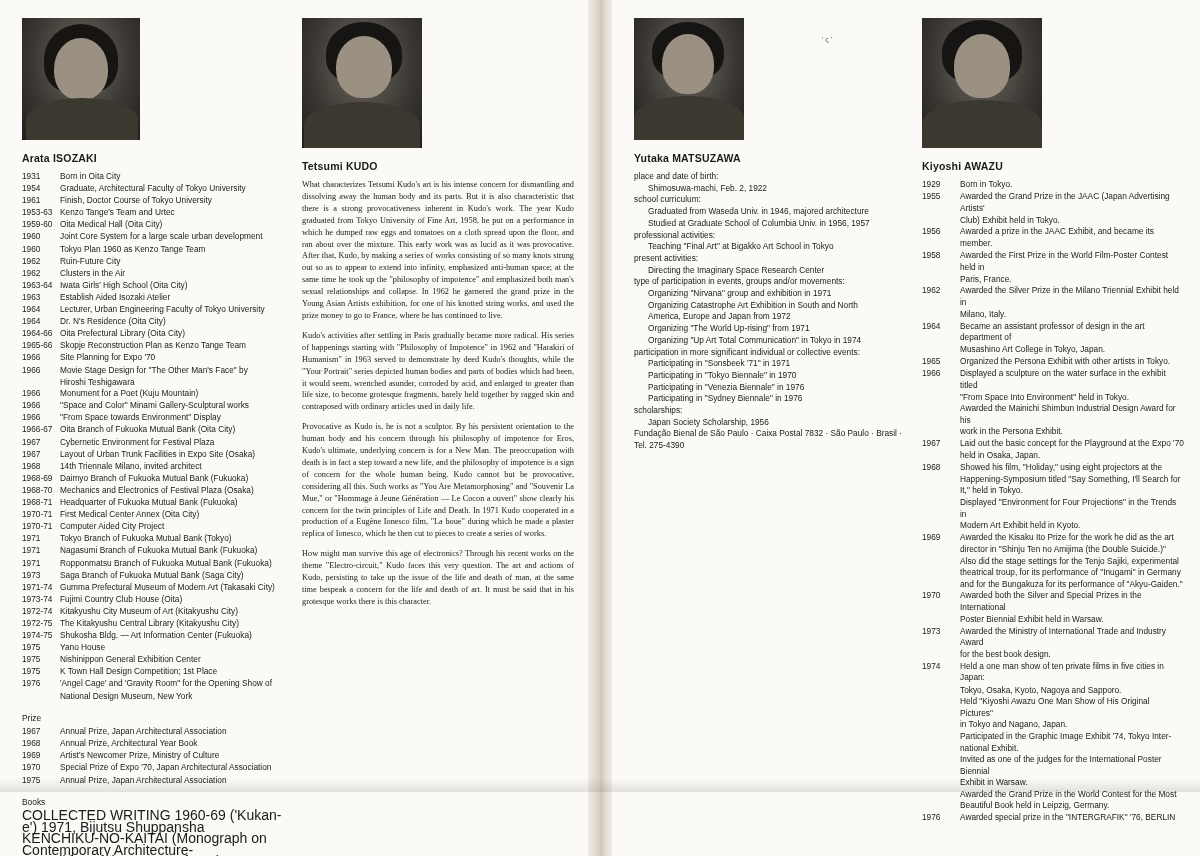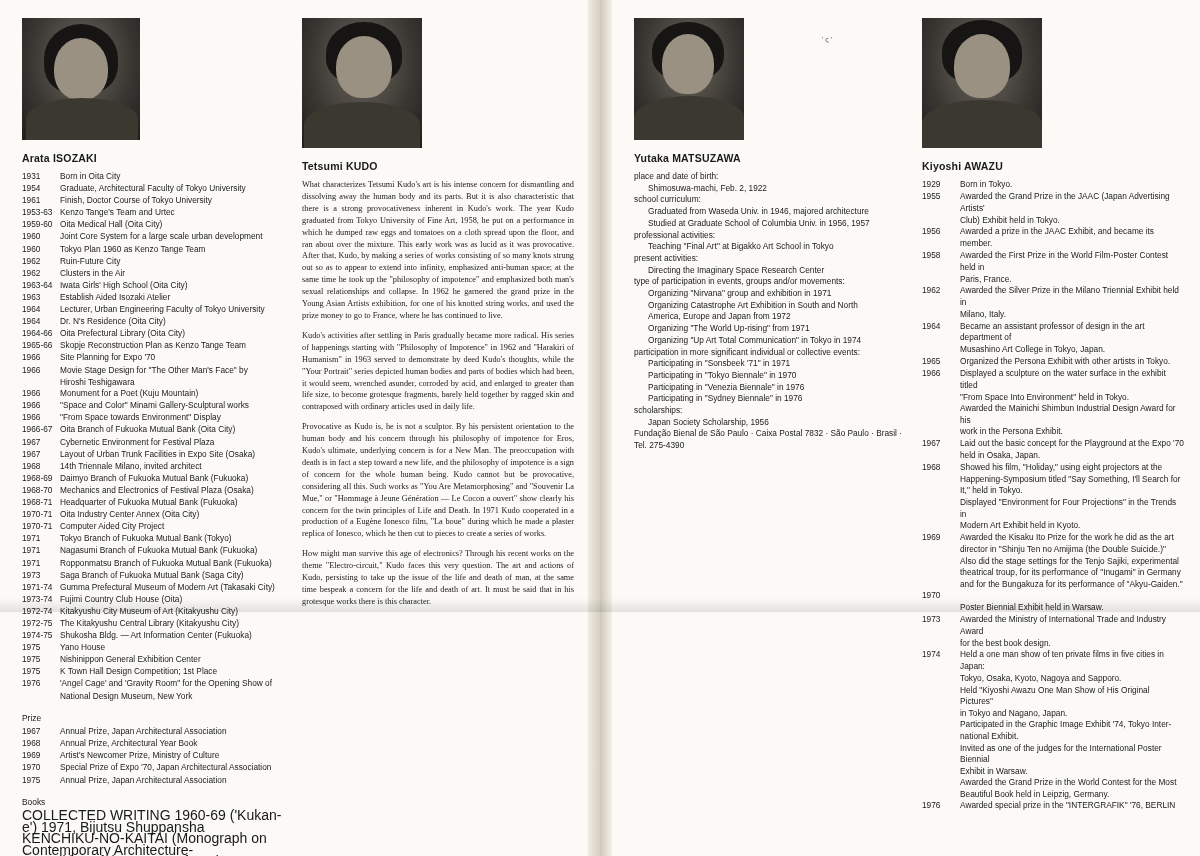--- a/index.html
+++ b/index.html
@@ -10,21 +10,21 @@
   body {
     width: 1200px;
     height: 856px;
     overflow: hidden;
     font-family: "Liberation Sans", sans-serif;
     color: #1a1a1a;
   }
   .page {
     position: relative;
     width: 1200px;
-    height: 612px;
+    height: 792px;
     background: #f4f2ec;
   }
   
   .paper-left, .paper-right {
     position: absolute;
     top: 0;
     height: 856px;
     background: #fbfaf7;
   }
   .paper-left  { left: 0;   width: 596px; }
@@ -279,21 +279,21 @@
           <div class="row">
             <div class="yr">1968-70</div>
             <div class="ev">Mechanics and Electronics of Festival Plaza (Osaka)</div>
           </div>
           <div class="row">
             <div class="yr">1968-71</div>
             <div class="ev">Headquarter of Fukuoka Mutual Bank (Fukuoka)</div>
           </div>
           <div class="row">
             <div class="yr">1970-71</div>
-            <div class="ev">Oita Industry Center Annex (Oita City)</div>
+            <div class="ev">First Medical Center Annex (Oita City)</div>
           </div>
           <div class="row">
             <div class="yr">1970-71</div>
             <div class="ev">Computer Aided City Project</div>
           </div>
           <div class="row">
             <div class="yr">1971</div>
             <div class="ev">Tokyo Branch of Fukuoka Mutual Bank (Tokyo)</div>
           </div>
           <div class="row">
@@ -494,20 +494,21 @@
           <div class="row">
             <div class="yr">1969</div>
             <div class="ev">Awarded the Kisaku Ito Prize for the work he did as the art</div>
           </div>
           <div class="cont">director in "Shinju Ten no Amijima (the Double Suicide.)"</div>
           <div class="cont">Also did the stage settings for the Tenjo Sajiki, experimental</div>
           <div class="cont">theatrical troup, for its performance of "Inugami" in Germany</div>
           <div class="cont">and for the Bungakuza for its performance of "Akyu-Gaiden."</div>
           <div class="row">
             <div class="yr">1970</div>
+            <div class="ev">Awarded both the Silver and Special Prizes in the International</div>
           </div>
           <div class="cont">Poster Biennial Exhibit held in Warsaw.</div>
           <div class="row">
             <div class="yr">1973</div>
             <div class="ev">Awarded the Ministry of International Trade and Industry Award</div>
           </div>
           <div class="cont">for the best book design.</div>
           <div class="row">
             <div class="yr">1974</div>
             <div class="ev">Held a one man show of ten private films in five cities in Japan:</div>

